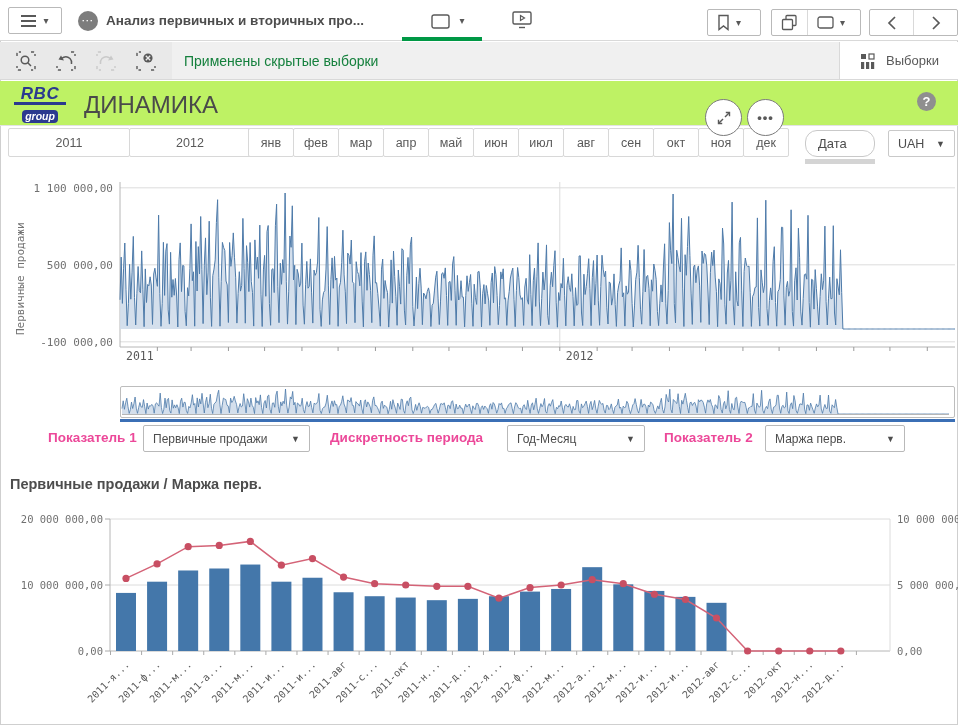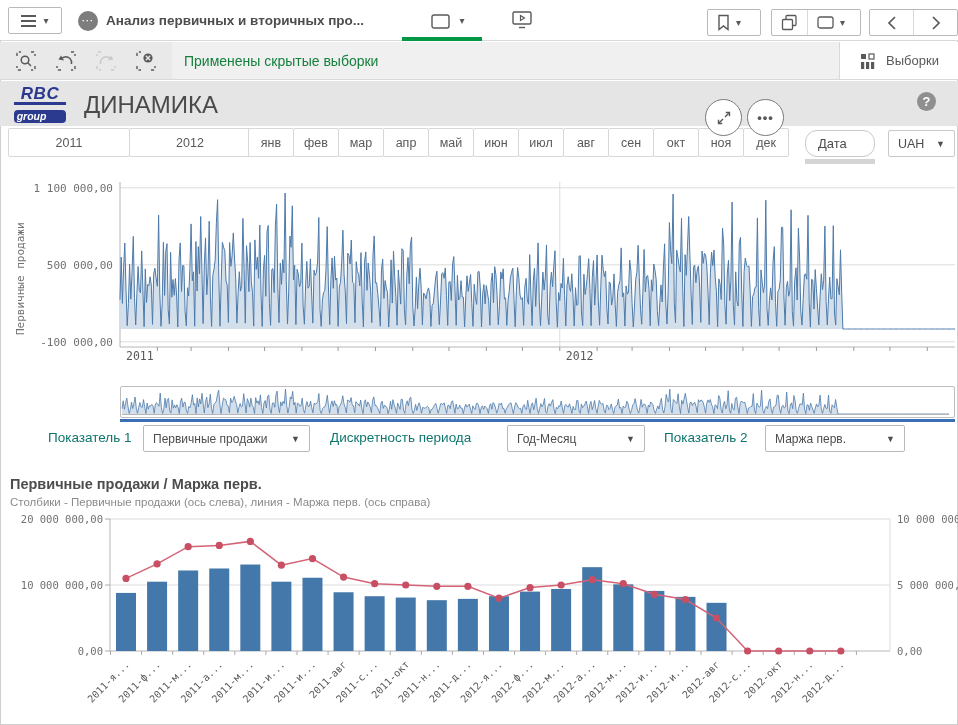--- a/index.html
+++ b/index.html
@@ -28,43 +28,43 @@
   .g-nav      { left:869px; width:89px; }
   .g-nav .cell { width:44px; }
   
   .selbar { position:absolute; left:0; top:42px; width:958px; height:38px; background:#f0f0f0; border-bottom:1px solid #d9d9d9; }
   .sel-icons { position:absolute; left:0; top:0; width:172px; height:100%; background:#e9e9e9; display:flex; align-items:center; justify-content:space-around; padding:0 6px; }
   .sel-icons .sicon { width:26px; height:26px; display:flex; align-items:center; justify-content:center; cursor:pointer; }
   .sel-status { position:absolute; left:184px; top:0; height:100%; display:flex; align-items:center; font-size:14px; color:#15803d; }
   .sel-right { position:absolute; right:0; top:0; width:119px; height:100%; background:#fff; border-left:1px solid #d9d9d9; display:flex; align-items:center; justify-content:center; gap:9px; cursor:pointer; }
   .sel-right span { font-size:13px; color:#595959; }
   
-  .header { position:absolute; left:0; top:81px; width:958px; height:45px; background:#e5e5e5; border-bottom:1px solid #e3e3e3; }
+  .header { position:absolute; left:0; top:81px; width:958px; height:45px; background:#bef264; border-bottom:1px solid #e3e3e3; }
   .logo { position:absolute; left:12px; top:5px; width:56px; text-align:center; cursor:default; }
   .logo .l1 { font-size:17px; font-weight:bold; font-style:italic; color:#2b3a8f; letter-spacing:0.5px; line-height:16px; }
   .logo .bar { height:3px; background:#2b3a8f; margin:0 2px 1px 2px; }
-  .logo .l2 { background:#2b3a8f; color:#fff; font-size:10.5px; font-weight:bold; font-style:italic; border-radius:4px; padding:0 20px 1px 3px; line-height:12px; display:inline-block; }
+  .logo .l2 { background:#2b3a8f; color:#fff; font-size:10.5px; font-weight:bold; font-style:italic; border-radius:4px; padding:0 3px 1px 3px; line-height:12px; display:inline-block; }
   .sheet-title { position:absolute; left:84px; top:10px; font-size:24px; color:#4a4a4a; }
   .help-icon { position:absolute; right:22px; top:11px; width:19px; height:19px; border-radius:50%; background:#8f8f8f; color:#fff; font-size:13px; font-weight:bold; display:flex; align-items:center; justify-content:center; cursor:pointer; }
   
   .fcell { position:absolute; top:128px; height:29px; background:#fff; border:1px solid #d8d8d8; border-radius:2px; display:flex; align-items:center; justify-content:center; font-size:12.5px; color:#595959; cursor:pointer; }
   .date-box { position:absolute; left:805px; top:130px; width:70px; height:27px; background:#fff; border:1px solid #c9c9c9; border-radius:12px; font-size:13px; color:#4d4d4d; display:flex; align-items:center; padding-left:12px; cursor:pointer; }
   .date-scroll { position:absolute; left:805px; top:159px; width:70px; height:5px; background:#d4d4d4; }
   .uah-box { position:absolute; left:888px; top:130px; width:67px; height:27px; background:#fff; border:1px solid #c9c9c9; border-radius:2px; font-size:12.5px; color:#4d4d4d; display:flex; align-items:center; justify-content:space-between; padding:6px 9px; cursor:pointer; }
   .uah-box .tri { font-size:9px; color:#4d4d4d; }
   .circle-btn { position:absolute; width:37px; height:37px; border-radius:50%; background:#fff; border:1.5px solid #7a7a7a; display:flex; align-items:center; justify-content:center; cursor:pointer; z-index:5; }
   .cb-expand { left:705px; top:99px; }
   .cb-more { left:747px; top:99px; font-size:13px; letter-spacing:1px; font-weight:bold; color:#595959; }
   
   .ylabel { position:absolute; left:14px; top:335px; transform:rotate(-90deg); transform-origin:0 0; font-family:"DejaVu Sans Mono", monospace; font-size:11px; color:#737373; white-space:nowrap; }
   #main-line-svg { position:absolute; left:0; top:162px; }
   .mini-box { position:absolute; left:120px; top:386px; width:835px; height:32px; border:1px solid #bdbdbd; border-radius:2px; background:#fff; cursor:ew-resize; }
   .mini-scroll { position:absolute; left:120px; top:419px; width:835px; height:3px; background:#3b6fb5; cursor:pointer; }
   
-  .ctl-label { position:absolute; top:430px; font-size:13.5px; font-weight:normal; color:#0f766e; }
+  .ctl-label { position:absolute; top:430px; font-size:13.5px; font-weight:bold; color:#ec4899; }
   .ctl-select { position:absolute; top:425px; height:27px; background:#fff; border:1px solid #b9b9b9; border-radius:2px; display:flex; align-items:center; justify-content:space-between; padding:0 9px; font-size:12px; color:#4d4d4d; cursor:pointer; }
   .ctl-select .tri { font-size:9px; color:#4d4d4d; }
   
   .combo-title { position:absolute; left:10px; top:476px; font-size:14.5px; font-weight:bold; color:#4d4d4d; }
   .combo-sub { position:absolute; left:10px; top:496px; font-size:11.5px; color:#8a8a8a; }
   #combo-svg { position:absolute; left:0; top:513px; }
   svg text { user-select:none; }
 </style>
 </head>
 <body>
@@ -272,21 +272,20 @@
     <span>Год-Месяц</span>
     <span class="tri">▼</span>
   </div>
   <div class="ctl-label" style="left:664px">Показатель 2</div>
   <div class="ctl-select" style="left:765px;width:140px">
     <span>Маржа перв.</span>
     <span class="tri">▼</span>
   </div>
 
   <div class="combo-title">Первичные продажи / Маржа перв.</div>
-  <div class="combo-sub">Столбики - Первичные продажи (ось слева), линия - Маржа перв. (ось справа)</div>
   <svg id="combo-svg" width="958" height="212">
       <line x1="110" x2="890" y1="6" y2="6" stroke="#dcdcdc" stroke-width="1"></line>
       <line x1="110" x2="890" y1="72" y2="72" stroke="#dcdcdc" stroke-width="1"></line>
       <line x1="110" x2="890" y1="138" y2="138" stroke="#b6b6b6" stroke-width="1"></line>
       <line x1="110" x2="110" y1="6" y2="138" stroke="#b6b6b6" stroke-width="1"></line>
       <line x1="890" x2="890" y1="6" y2="138" stroke="#dcdcdc" stroke-width="1"></line>
       <text x="103" y="10" text-anchor="end" font-size="10.5" fill="#707070" style="font-family: &quot;DejaVu Sans Mono&quot;, monospace;">20 000 000,00</text>
       <text x="103" y="76" text-anchor="end" font-size="10.5" fill="#707070" style="font-family: &quot;DejaVu Sans Mono&quot;, monospace;">10 000 000,00</text>
       <text x="103" y="142" text-anchor="end" font-size="10.5" fill="#707070" style="font-family: &quot;DejaVu Sans Mono&quot;, monospace;">0,00</text>
       <text x="897" y="10" text-anchor="start" font-size="10.5" fill="#707070" style="font-family: &quot;DejaVu Sans Mono&quot;, monospace;">10 000 000,00</text>

